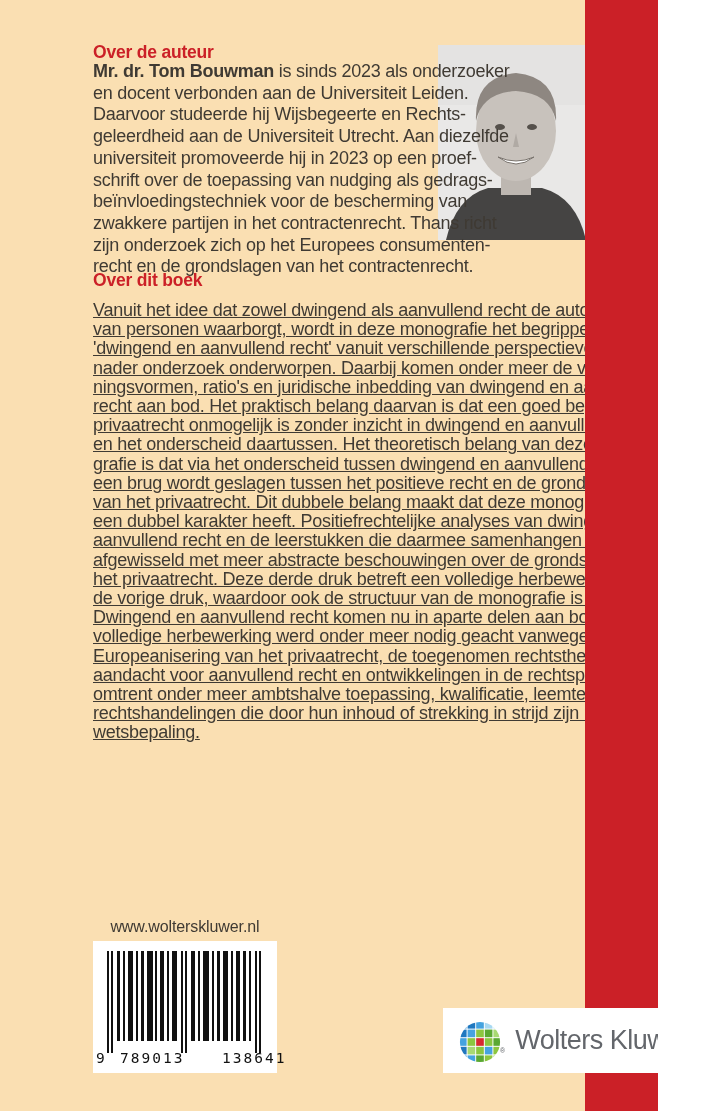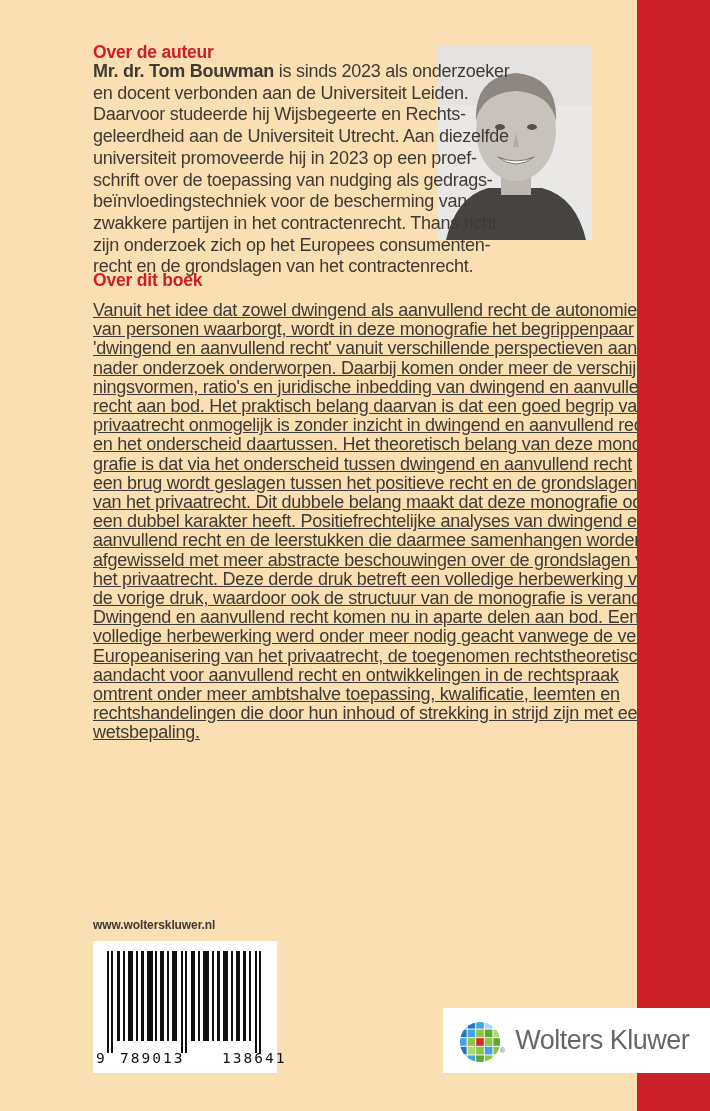--- a/index.html
+++ b/index.html
@@ -1,18 +1,18 @@
 <!DOCTYPE html>
 <html><head>
 <meta charset="utf-8">
 <style>
   html,body{margin:0;padding:0;}
   .page{
     position:relative;
-    width:710px;height:1111px;
+    width:658px;height:1111px;
     background:#fadfb2;
     overflow:hidden;
     font-family:"Liberation Sans", sans-serif;
     color:#3f3a33;
   }
   .red-strip{
     position:absolute;top:0;right:0;width:73px;height:1111px;
     background:#cb2027;z-index:1;
   }
   .heading{
@@ -29,21 +29,21 @@
   }
   #author-par{top:61px;line-height:21.7px;}
   #book-par{top:301px;line-height:19.2px;text-decoration:underline;}
   .bold-name{font-weight:bold;}
   .photo{
     position:absolute;left:438px;top:45px;width:154px;height:195px;
     background:#e9e8e7;z-index:0;
   }
   .site-label{
     position:absolute;left:93px;top:918px;width:184px;
-    text-align:left;font-size:12px;font-weight:bold;
+    text-align:center;font-size:16px;font-weight:normal;
     letter-spacing:-0.1px;color:#3f3a33;
   }
   .barcode-box{
     position:absolute;left:93px;top:941px;width:184px;height:132px;
     background:#ffffff;z-index:2;
   }
   .barcode-digits{
     position:absolute;left:0;top:109px;width:184px;height:20px;
     font-family:"DejaVu Sans Mono", monospace;
     font-size:14.5px;color:#111;

